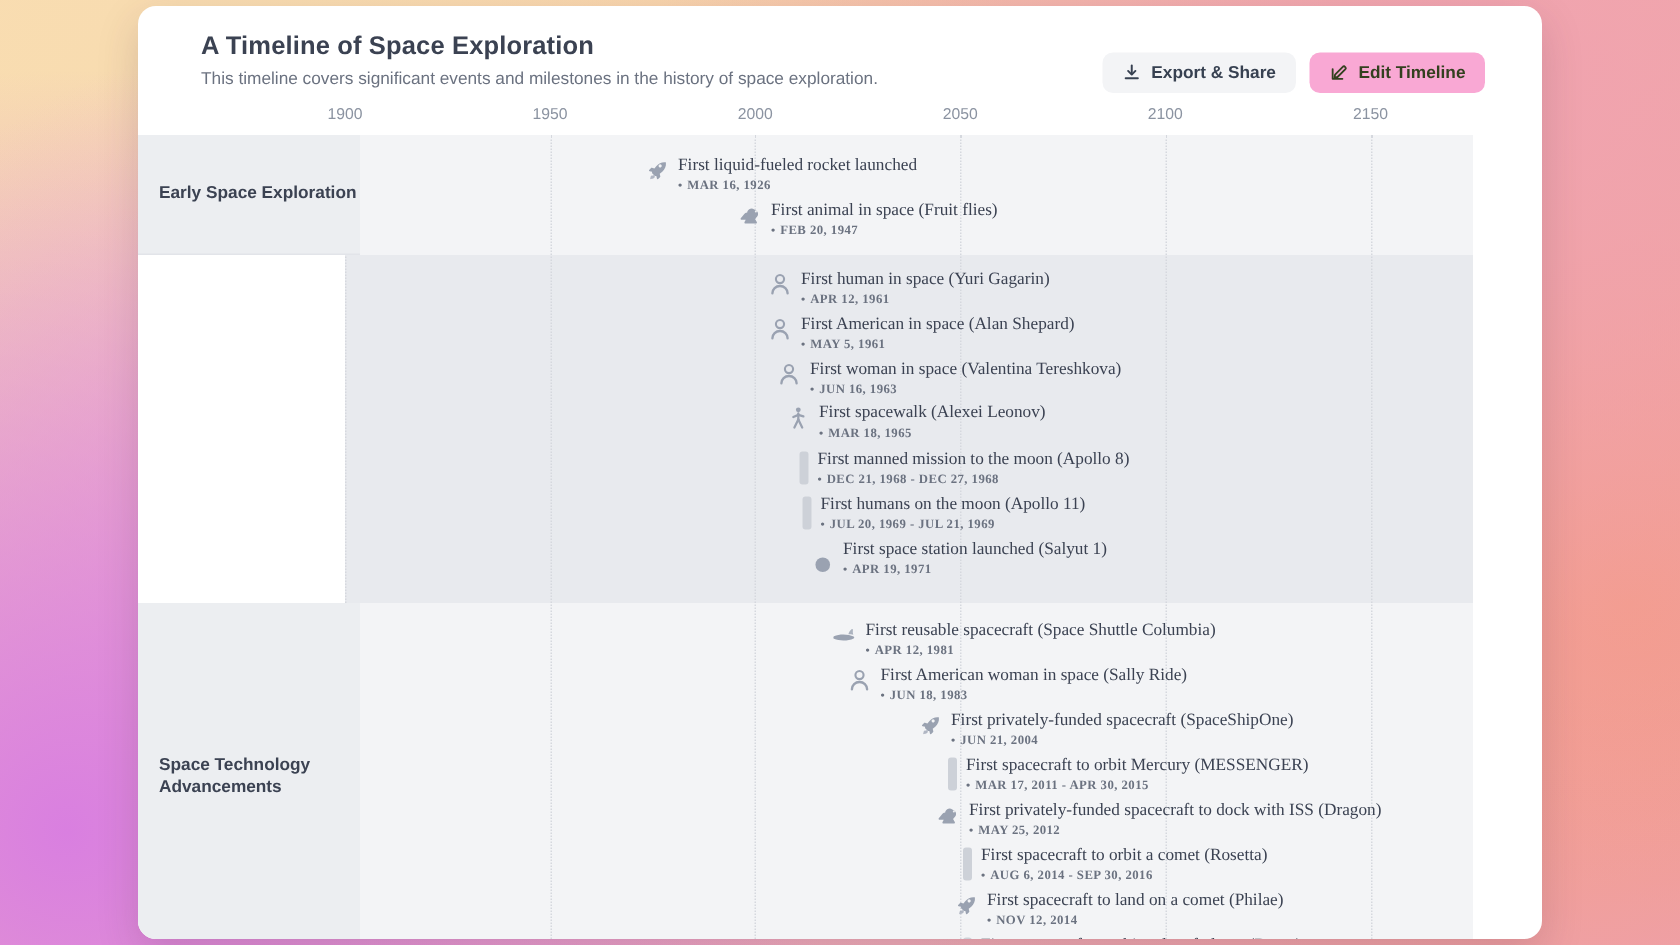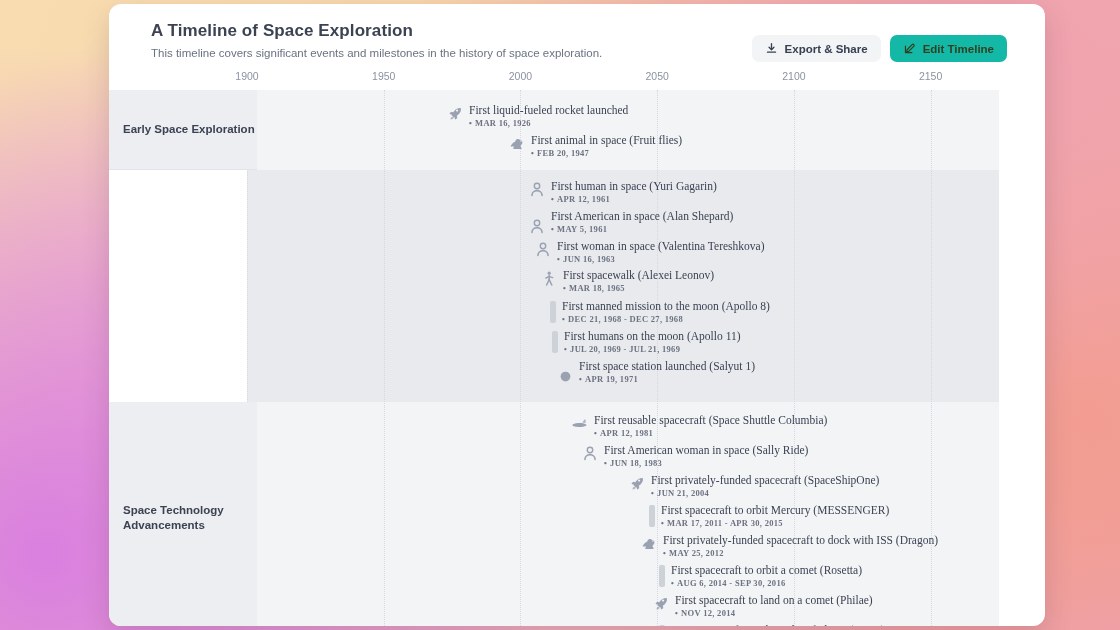--- a/index.html
+++ b/index.html
@@ -23,21 +23,20 @@
   .card {
     position: absolute;
     left: 92px;
     top: 4px;
     width: 936px;
     height: 622px;
     background: #ffffff;
     border-radius: 12px;
     box-shadow: 0 10px 28px rgba(80, 40, 60, .18);
     overflow: hidden;
-    margin-left: 17px;
   }
 
   
   .header {
     position: absolute;
     left: 0; top: 0; right: 0;
     height: 68px;
   }
   .title {
     position: absolute;
@@ -72,21 +71,21 @@
     font-size: 11.5px;
     font-weight: bold;
     color: #374151;
     background: #f3f4f6;
     border: none;
     cursor: pointer;
     font-family: "Liberation Sans", sans-serif;
     white-space: nowrap;
   }
   .btn.primary {
-    background: #14b8a6;
+    background: #f9a8d4;
     color: #33401f;
   }
   .btn svg { display: block; }
 
   
   .axis {
     position: absolute;
     left: 138px;
     top: 66px;
     width: 752px;
@@ -298,21 +297,21 @@
             <svg width="14" height="15" viewBox="0 0 14 16" fill="#9aa2b1">
               <circle cx="7" cy="4.3" r="2.9" fill="none" stroke="#9aa2b1" stroke-width="1.5"></circle>
               <path d="M1.6 14.4c0-3 2.4-5.2 5.4-5.2s5.4 2.2 5.4 5.2" fill="none" stroke="#9aa2b1" stroke-width="1.7" stroke-linecap="round"></path>
             </svg>
           </div>
           <div class="ev-text">
             <div class="ev-title">First human in space (Yuri Gagarin)</div>
             <div class="ev-date">APR 12, 1961</div>
           </div>
         </div>
-        <div class="event" style="left: 282px; top: 120px; align-items: flex-end;">
+        <div class="event" style="left: 282px; top: 120px;">
           <div class="ev-icon">
             <svg width="14" height="15" viewBox="0 0 14 16" fill="#9aa2b1">
               <circle cx="7" cy="4.3" r="2.9" fill="none" stroke="#9aa2b1" stroke-width="1.5"></circle>
               <path d="M1.6 14.4c0-3 2.4-5.2 5.4-5.2s5.4 2.2 5.4 5.2" fill="none" stroke="#9aa2b1" stroke-width="1.7" stroke-linecap="round"></path>
             </svg>
           </div>
           <div class="ev-text">
             <div class="ev-title">First American in space (Alan Shepard)</div>
             <div class="ev-date">MAY 5, 1961</div>
           </div>

